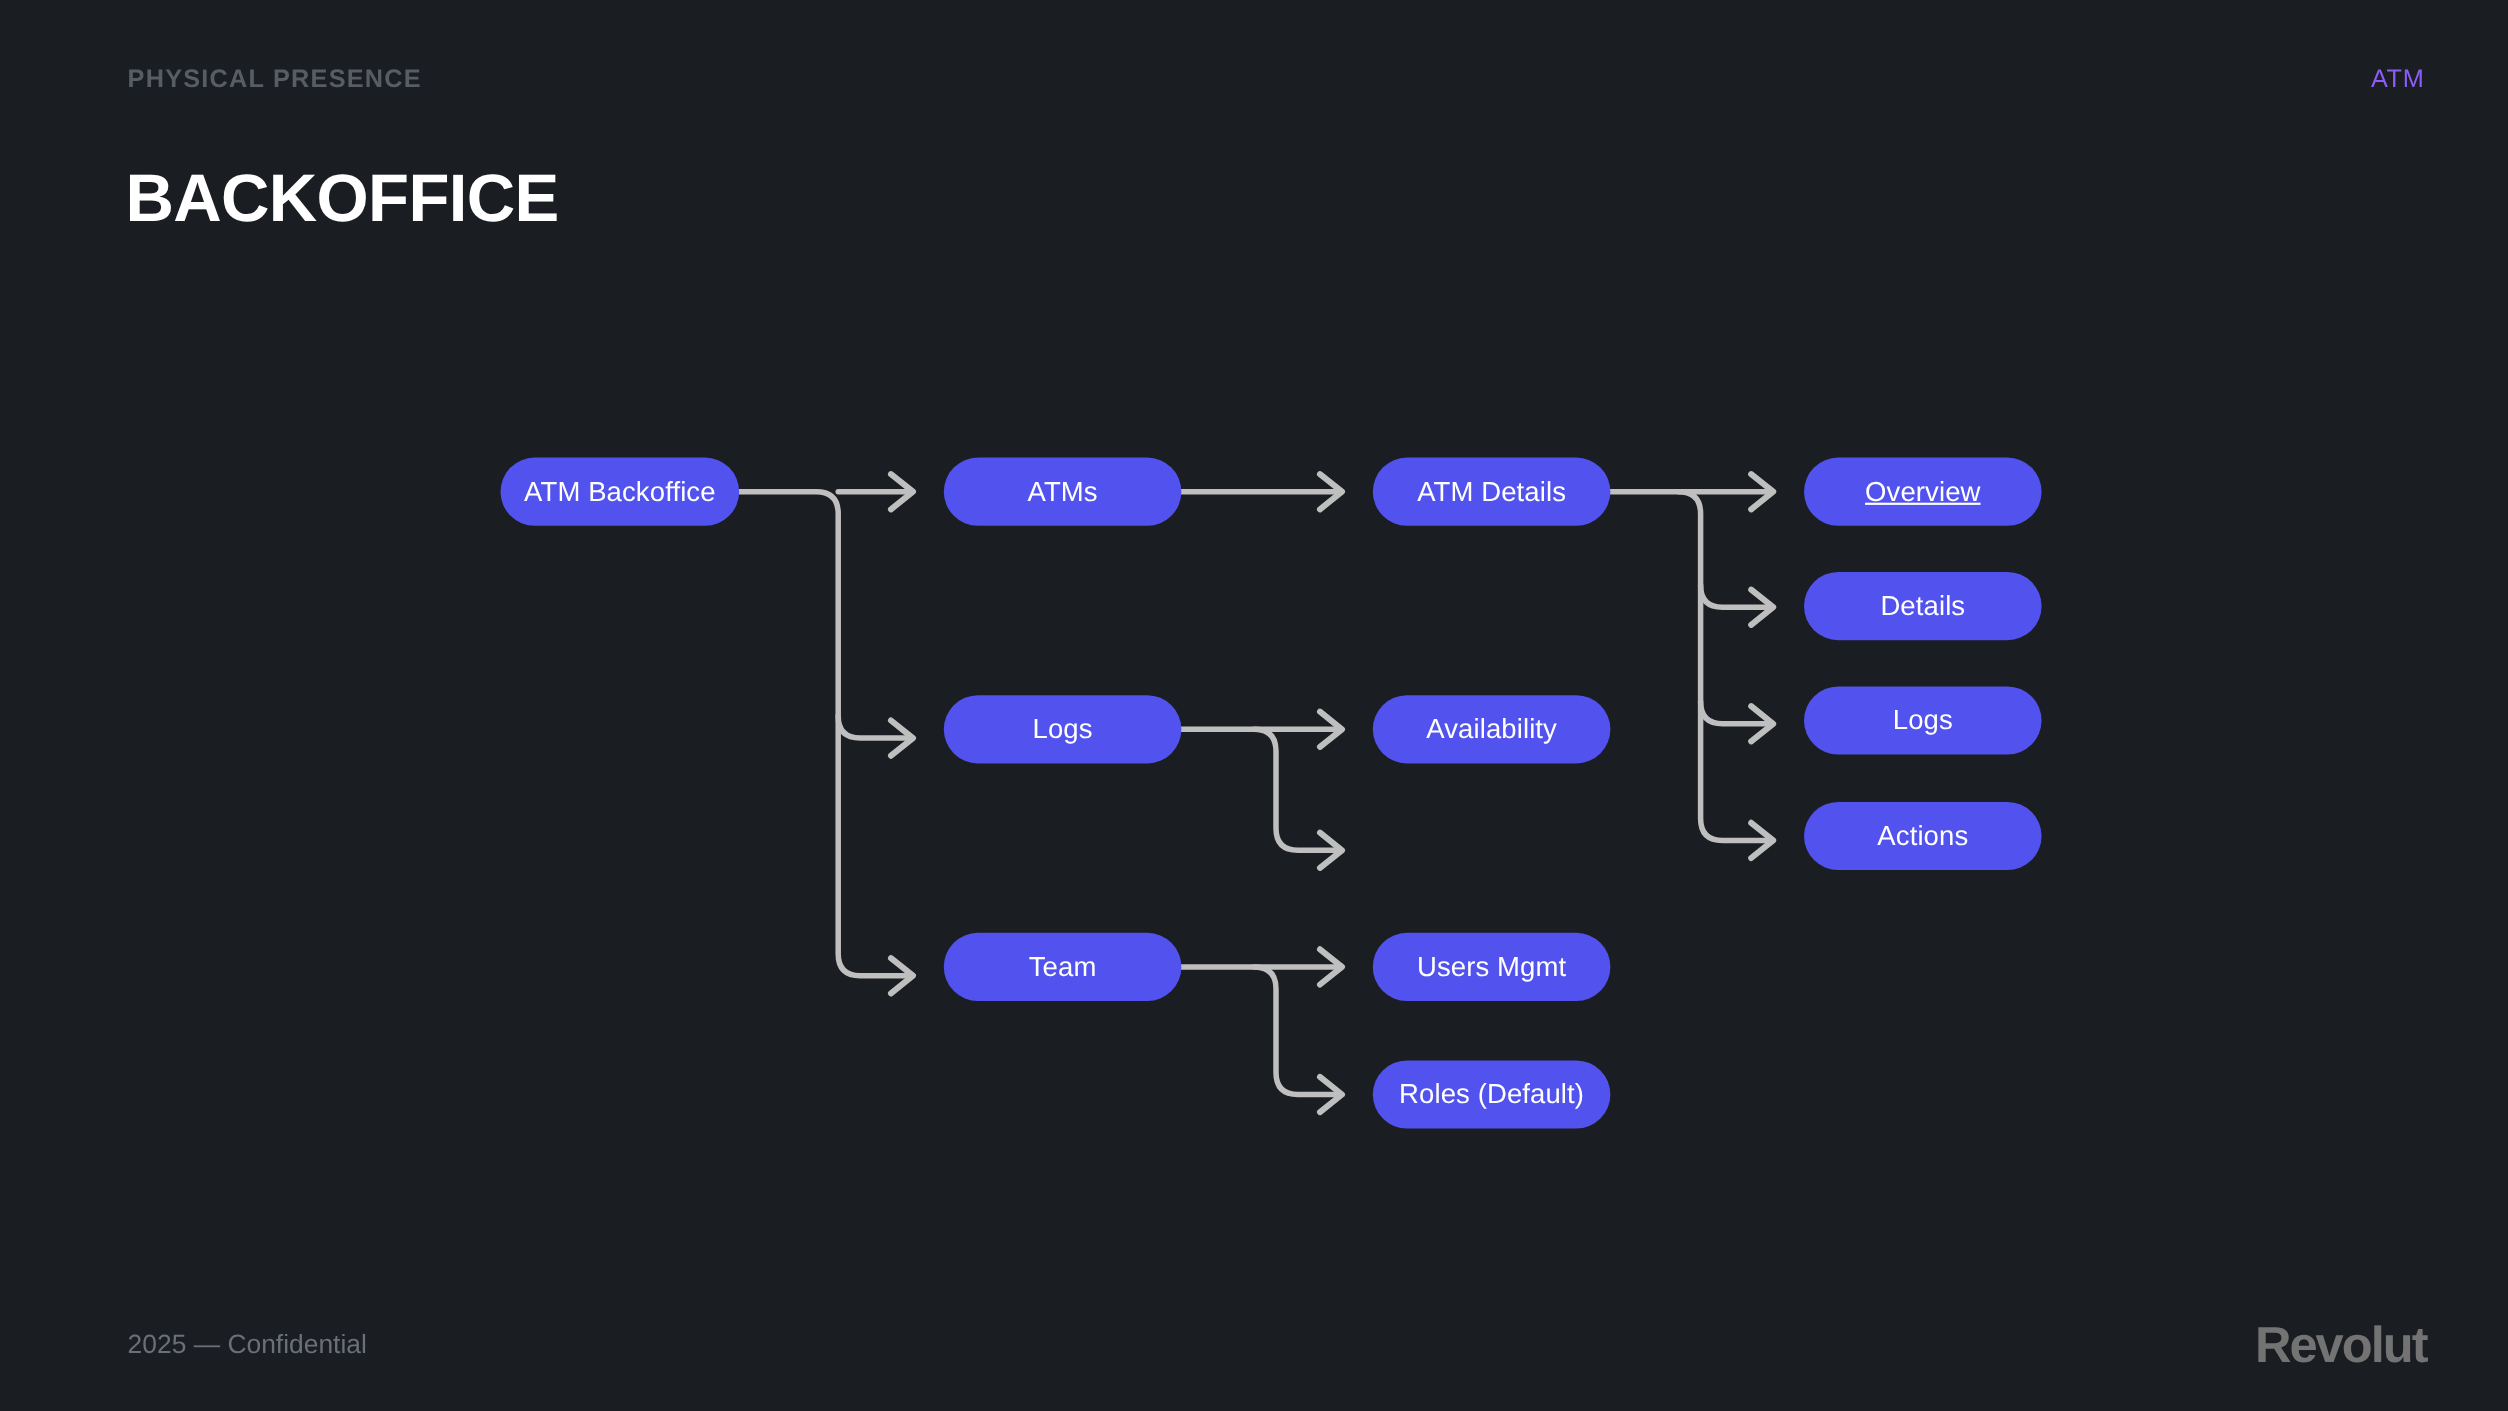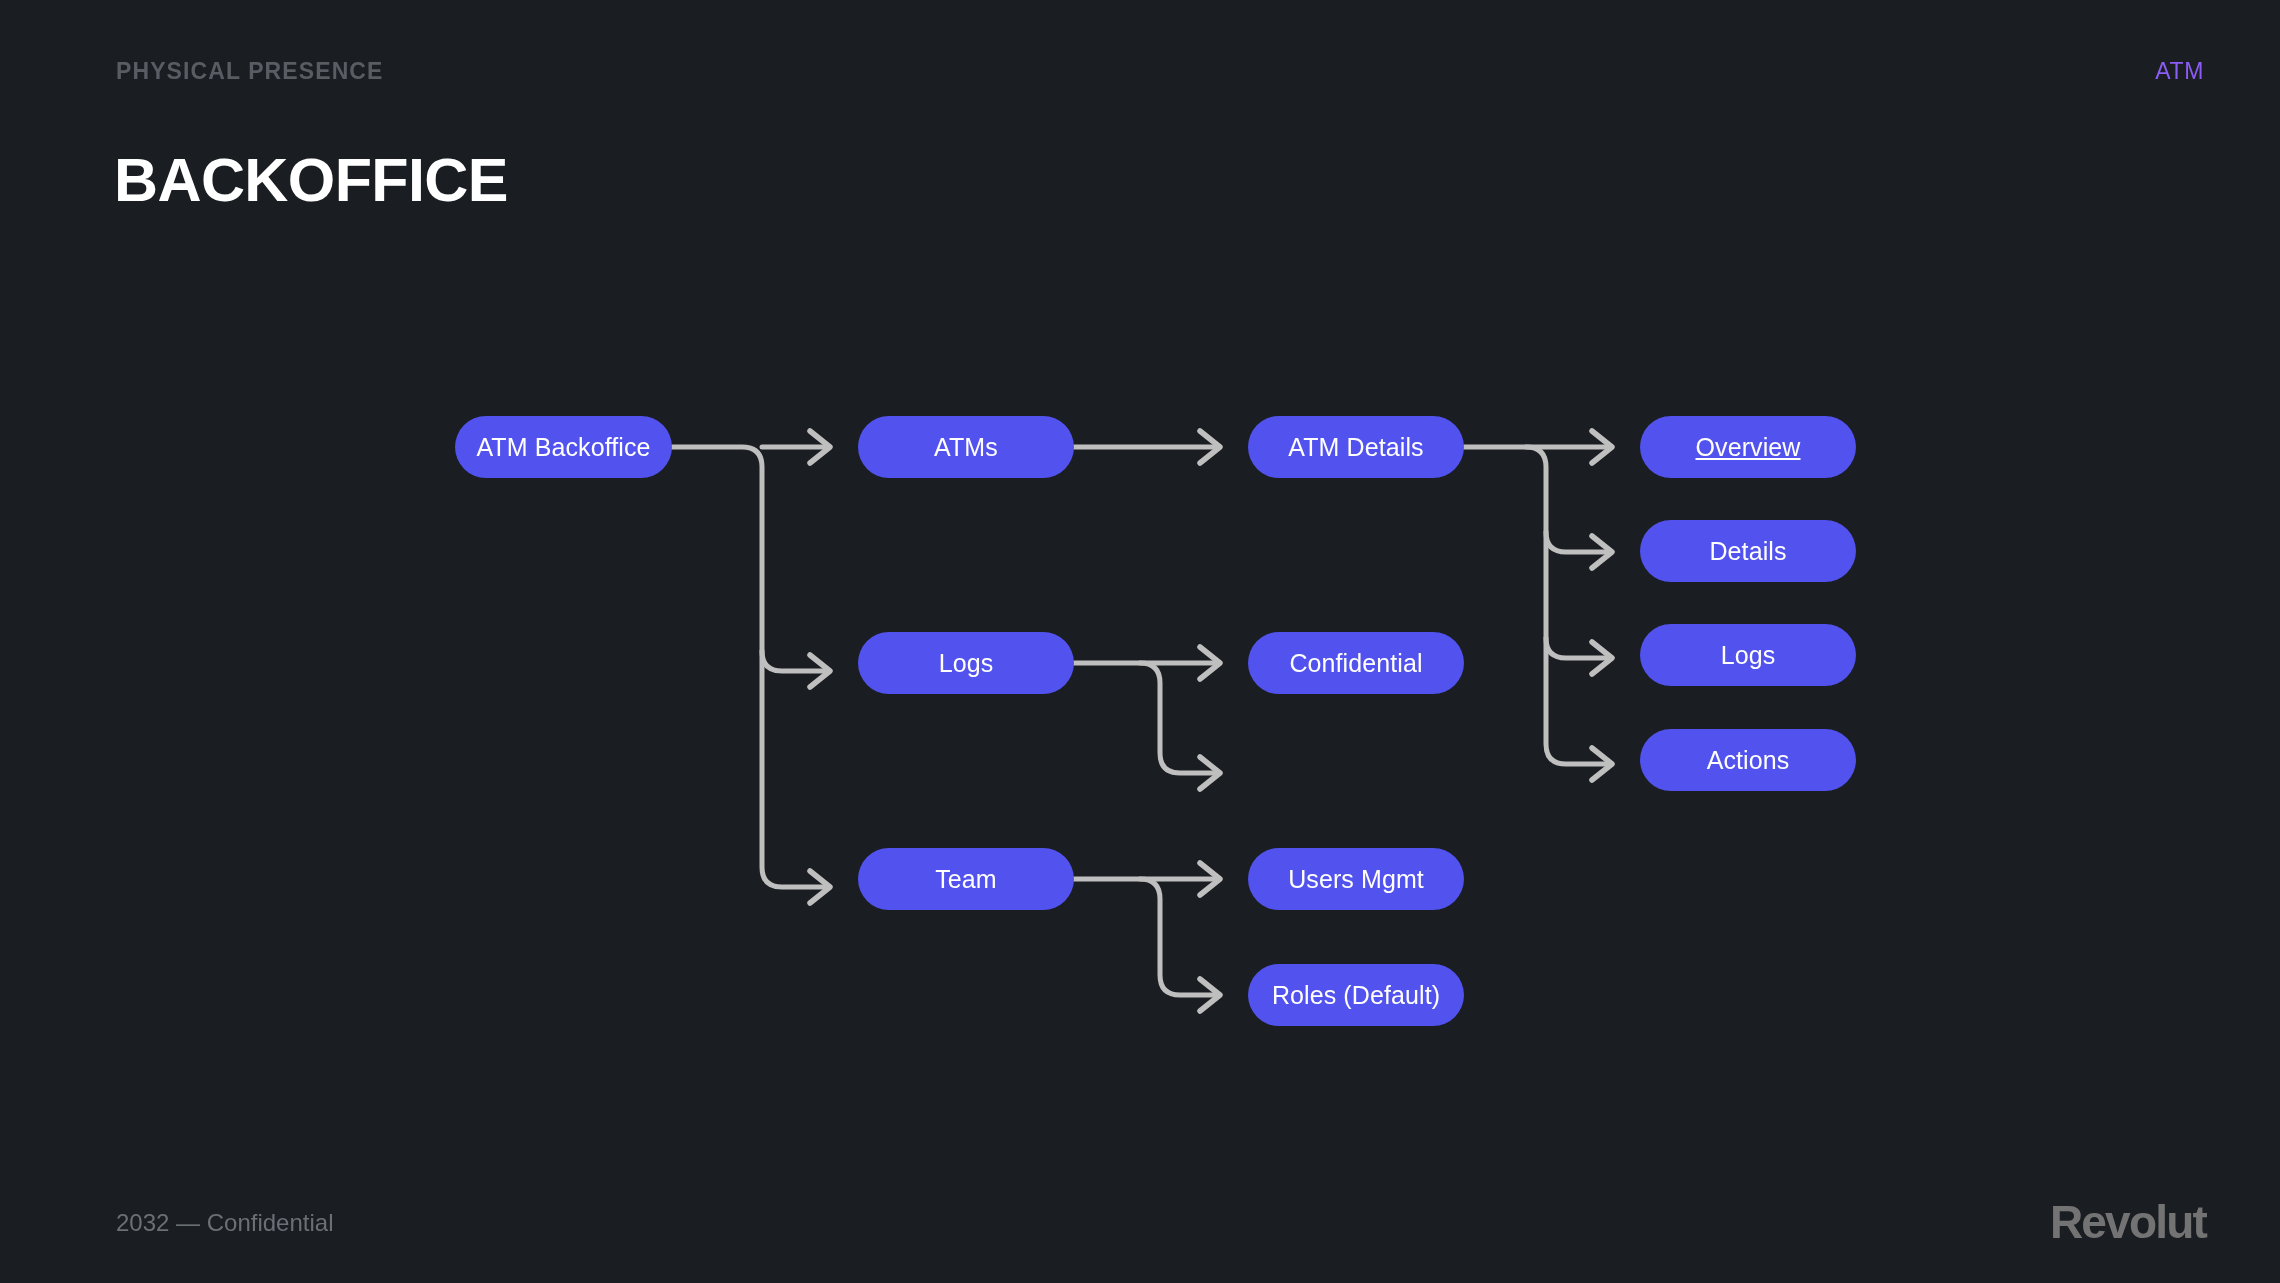--- a/index.html
+++ b/index.html
@@ -190,21 +190,21 @@
 
     <div class="node" style="left:818px; top:832px; width:216px;">
       <span>Team</span>
     </div>
 
     <div class="node" style="left:1208px; top:400px; width:216px;">
       <span>ATM Details</span>
     </div>
 
     <div class="node" style="left:1208px; top:616px; width:216px;">
-      <span>Confidential</span>
+      <span>Availability</span>
     </div>
 
 
     <div class="node" style="left:1208px; top:832px; width:216px;">
       <span>Users Mgmt</span>
     </div>
 
     <div class="node" style="left:1208px; top:948px; width:216px;">
       <span>Roles (Default)</span>
     </div>
@@ -220,16 +220,16 @@
     <div class="node" style="left:1600px; top:608px; width:216px;">
       <span>Logs</span>
     </div>
 
     <div class="node" style="left:1600px; top:713px; width:216px;">
       <span>Actions</span>
     </div>
 
   </div>
 
-  <div class="footer-note">2032 — Confidential</div>
+  <div class="footer-note">2025 — Confidential</div>
   <div class="brand">Revolut</div>
 
 </div>
 
 </body></html>

